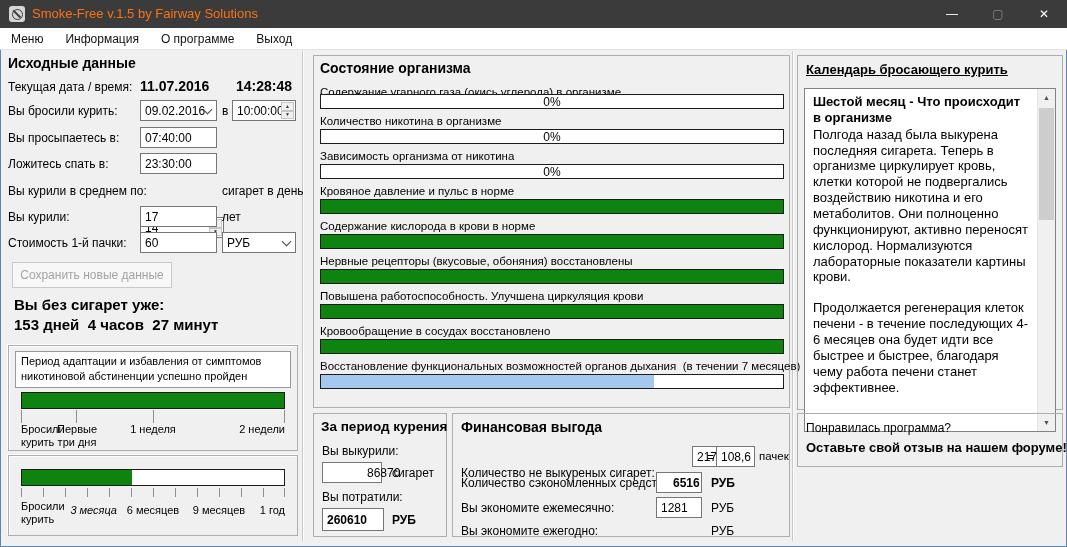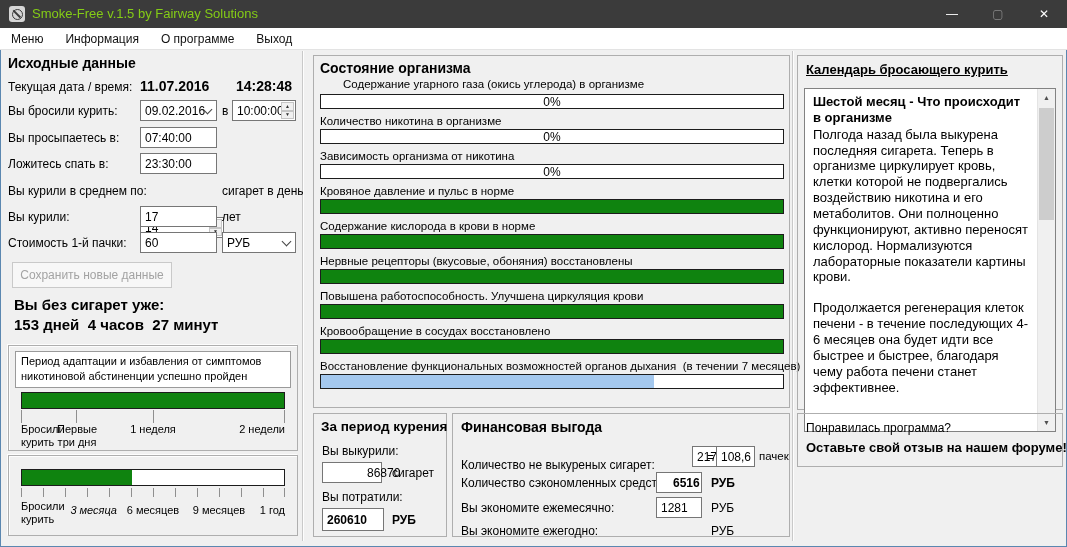--- a/index.html
+++ b/index.html
@@ -2,21 +2,21 @@
 <html><head>
 <meta charset="utf-8">
 <style>
   html,body{margin:0;padding:0;}
   body{font-family:"Liberation Sans","DejaVu Sans",sans-serif;background:#888;}
   #app{position:relative;width:1067px;height:547px;background:#f0f0f0;overflow:hidden;
        box-shadow:inset 0 0 0 1px #5b87b0;}
   .abs{position:absolute;}
   
   .titlebar{position:absolute;left:0;top:0;width:1067px;height:28px;background:#3b3b3b;color:#fff;}
-  .titlebar .apptitle{position:absolute;left:32px;top:6px;font-size:13px;color:#84cc16;}
+  .titlebar .apptitle{position:absolute;left:32px;top:6px;font-size:13px;color:#f97316;}
   .appicon{position:absolute;left:9px;top:6px;width:16px;height:16px;background:#d6d6d6;border-radius:3px;
            display:flex;align-items:center;justify-content:center;}
   .nosmoke{width:9px;height:9px;border:1.5px solid #3c3c3c;border-radius:50%;position:relative;}
   .nosmoke::after{content:"";position:absolute;left:-1px;top:3.5px;width:10px;height:1.5px;background:#3c3c3c;transform:rotate(45deg);}
   .winbtn{position:absolute;top:0;width:46px;height:28px;display:flex;align-items:center;justify-content:center;
           font-size:12px;color:#fff;cursor:default;}
   .winbtn.dim{color:#8a8a8a;}
   
   .menubar{position:absolute;left:0;top:28px;width:1067px;height:21px;background:#fff;border-bottom:1px solid #e3e3e3;
            display:flex;align-items:center;}
@@ -199,21 +199,21 @@
       <div class="scale-lbl" style="left:36px;width:60px;text-align:right;top:4px;font-style:italic;">3 месяца</div>
       <div class="scale-lbl" style="left:102px;width:60px;text-align:center;top:4px;">6 месяцев</div>
       <div class="scale-lbl" style="left:168px;width:60px;text-align:center;top:4px;">9 месяцев</div>
       <div class="scale-lbl" style="left:224px;width:40px;text-align:right;top:4px;">1 год</div>
     </div>
   </div>
 
   <div class="panel" style="left:313px;top:55px;width:477px;height:353px;">
     <div class="h1" style="left:6px;top:4px;">Состояние организма</div>
 
-    <div class="mid-label" style="top:22px;margin-left:23px;">Содержание угарного газа (окись углерода) в организме</div>
+    <div class="mid-label" style="top:30px;">Содержание угарного газа (окись углерода) в организме</div>
     <div class="pbar mid-bar" style="top:38px;">
       <div class="fill" style="width: 0%; background: rgb(15, 131, 15);"></div>
       <div class="ptext">0%</div>
     </div>
 
     <div class="mid-label" style="top:59px;">Количество никотина в организме</div>
     <div class="pbar mid-bar" style="top:73px;">
       <div class="fill" style="width: 0%; background: rgb(15, 131, 15);"></div>
       <div class="ptext">0%</div>
     </div>
@@ -265,21 +265,21 @@
     <div class="lbl" style="left:8px;top:76px;">Вы потратили:</div>
     <div class="input bold" style="left:8px;top:94px;width:62px;height:23px;">
       <span>260610</span>
     </div>
     <div class="lbl" style="left:78px;top:99px;font-weight:bold;">РУБ</div>
   </div>
 
   <div class="panel" style="left:452px;top:413px;width:338px;height:124px;">
     <div class="h1" style="left:8px;top:5px;">Финансовая выгода</div>
 
-    <div class="lbl" style="left:8px;top:44px;">Количество не выкуреных сигарет:</div>
+    <div class="lbl" style="left:8px;top:52px;">Количество не выкуреных сигарет:</div>
     <div class="input" style="left:203px;top:32px;width:46px;margin-left:36px;">
       <span>2172</span>
     </div>
     <div class="lbl" style="left:254px;top:36px;">=</div>
     <div class="input" style="left:263px;top:32px;width:39px;">
       <span>108,6</span>
     </div>
     <div class="lbl" style="left:306px;top:36px;font-size:11.5px;">пачек</div>
 
     <div class="lbl" style="left:8px;top:62px;">Количество сэкономленных средств:</div>

